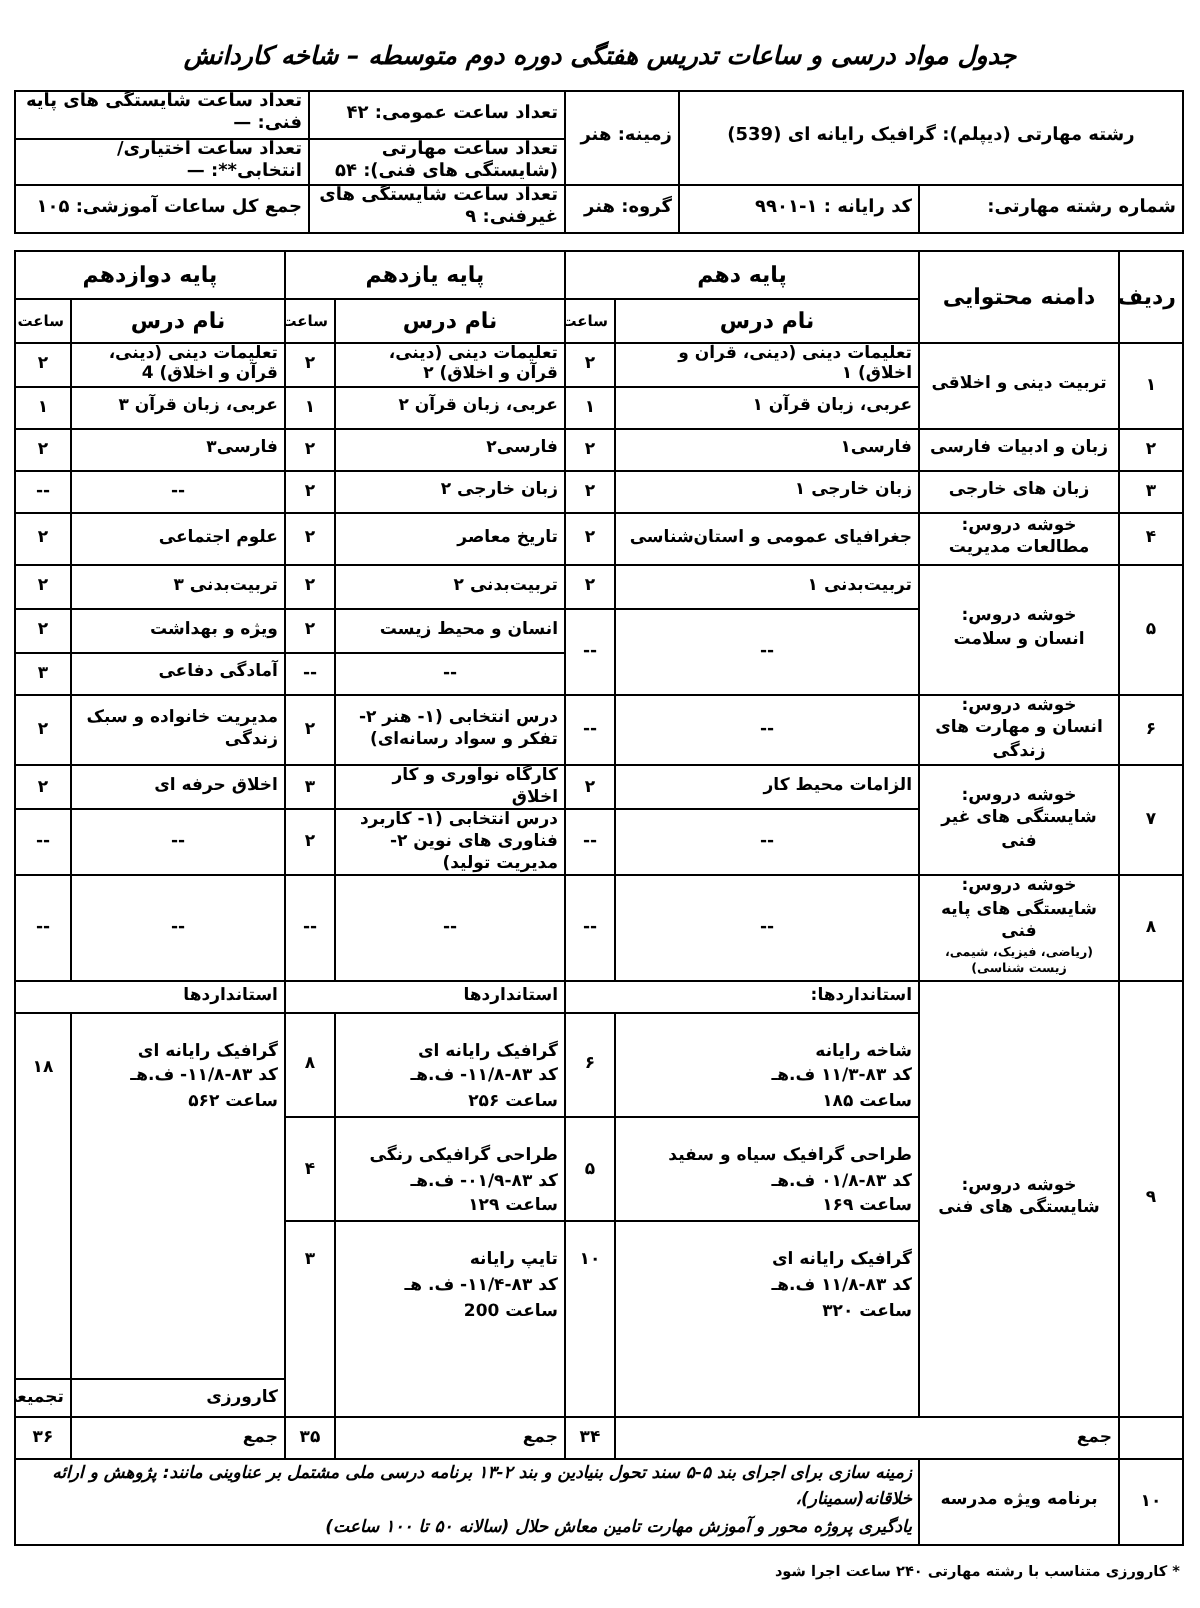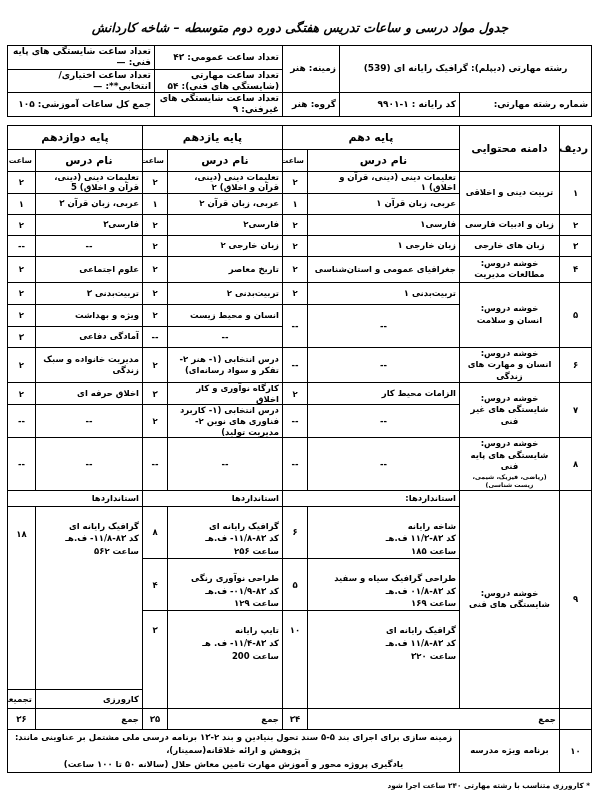--- a/index.html
+++ b/index.html
@@ -29,21 +29,21 @@
   .hrs{text-align:center;font-size:9px;}
   .dash{text-align:center;}
   .stdlbl{text-align:right;font-size:8px;height:15px;}
   .blk{vertical-align:top;text-align:right;line-height:1.5;padding-top:13px;}
   .blk div{white-space:nowrap;}
   .vtop{vertical-align:top;}
   .pt20{padding-top:22px;}
   .pt12{padding-top:14px;}
   .tiny{font-size:5.8px;text-align:center;}
   .jam{text-align:right;font-size:9.5px;}
-  .r10txt{text-align:center;font-size:8.3px;line-height:1.6;}
+  .r10txt{font-size:8.3px;line-height:1.6;font-style:italic;}
   
   .footnotes{margin:6px 10px 0 10px;text-align:right;font-size:7.3px;line-height:1.95;font-weight:bold;}
   .footnotes div{white-space:nowrap;overflow:hidden;}
 </style>
 </head>
 <body>
 
 <div class="page">
 
   <div class="title">جدول مواد درسی و ساعات تدریس هفتگی دوره دوم متوسطه – شاخه کاردانش</div>
@@ -105,21 +105,21 @@
       <th style="font-size:7.5px">ساعت</th>
     </tr>
 
     <tr style="height:22px">
       <td class="num" rowspan="2">۱</td>
       <td class="dom" rowspan="2">تربیت دینی و اخلاقی</td>
       <td class="crs">تعلیمات دینی (دینی، قرآن و اخلاق) ۱</td>
       <td class="hrs">۲</td>
       <td class="crs">تعلیمات دینی (دینی، قرآن و اخلاق) ۲</td>
       <td class="hrs">۲</td>
-      <td class="crs">تعلیمات دینی (دینی، قرآن و اخلاق) 5</td>
+      <td class="crs">تعلیمات دینی (دینی، قرآن و اخلاق) 4</td>
       <td class="hrs">۲</td>
     </tr>
     <tr style="height:21px">
       <td class="crs">عربی، زبان قرآن ۱</td>
       <td class="hrs">۱</td>
       <td class="crs">عربی، زبان قرآن ۲</td>
       <td class="hrs">۱</td>
       <td class="crs">عربی، زبان قرآن ۳</td>
       <td class="hrs">۱</td>
     </tr>
@@ -251,21 +251,21 @@
       <td class="hrs vtop pt20" rowspan="3">۱۸</td>
     </tr>
     <tr style="height:50px">
       <td class="blk">
         <div>طراحی گرافیک سیاه و سفید</div>
         <div>کد ۸۳-۰۱/۸ ف.هـ</div>
         <div>ساعت ۱۶۹</div>
       </td>
       <td class="hrs">۵</td>
       <td class="blk">
-        <div>طراحی نوآوری رنگی</div>
+        <div>طراحی گرافیکی رنگی</div>
         <div>کد ۸۳-۰۱/۹- ف.هـ</div>
         <div>ساعت ۱۲۹</div>
       </td>
       <td class="hrs">۴</td>
     </tr>
     <tr style="height:79px">
       <td class="blk" rowspan="2">
         <div>گرافیک رایانه ای</div>
         <div>کد ۸۳-۱۱/۸ ف.هـ</div>
         <div>ساعت ۳۲۰</div>

